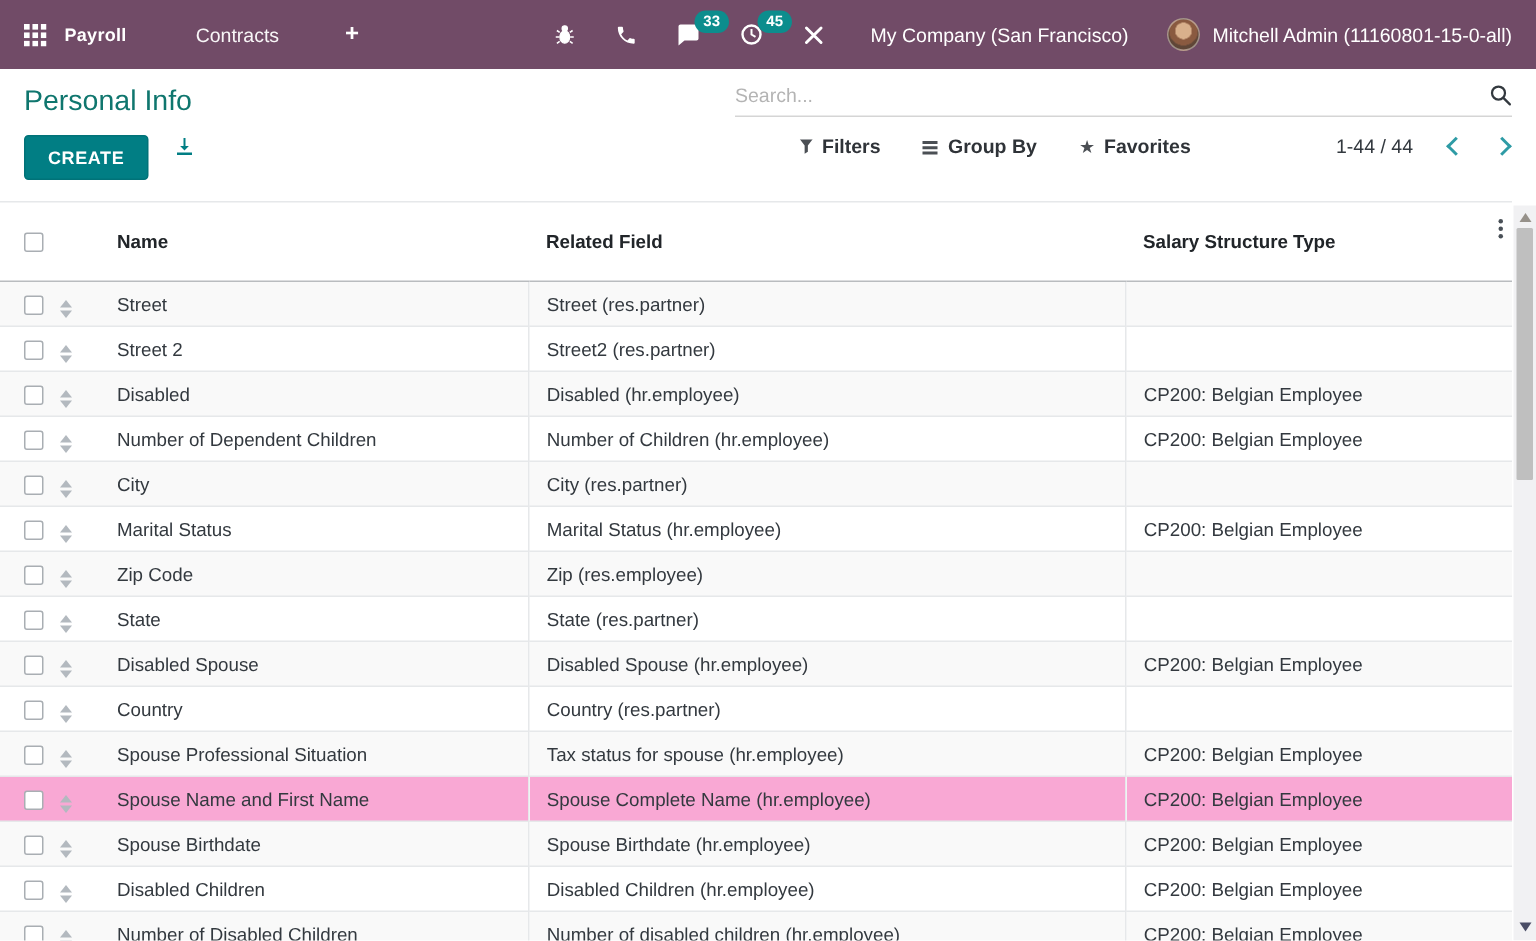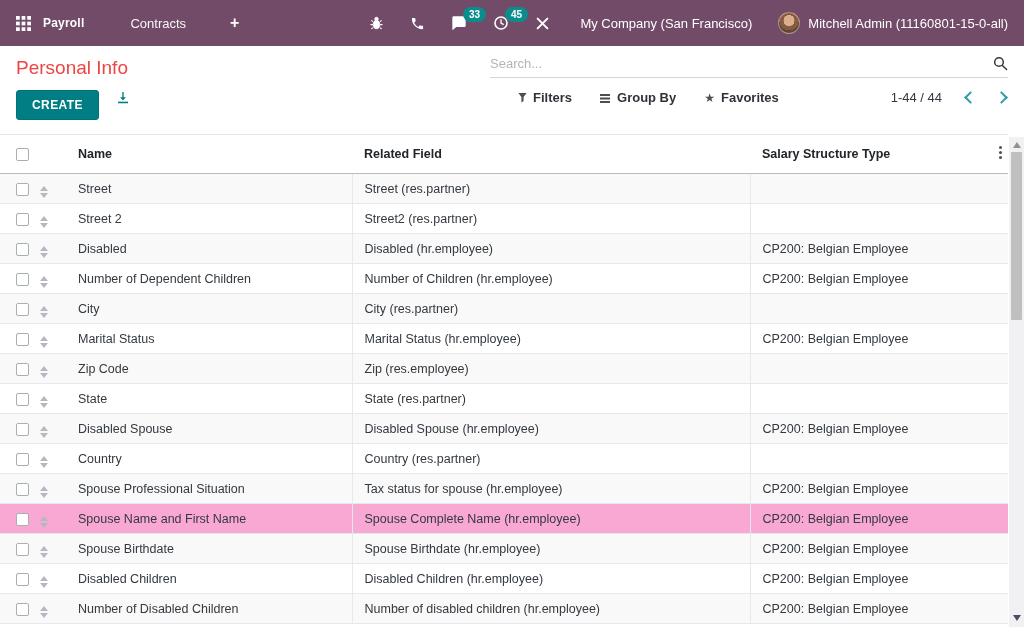--- a/index.html
+++ b/index.html
@@ -19,48 +19,48 @@
            padding:1.5px 5.5px; border-radius:9px; line-height:1.2; }
   .nav-company { font-size:13px; margin-left:30px; cursor:pointer; white-space:nowrap; }
   .nav-user { display:flex; align-items:center; margin-left:26px; cursor:pointer; }
   .avatar { width:22px; height:22px; border-radius:50%; margin-right:8px;
             background:radial-gradient(circle at 50% 38%, #d9b08c 0 34%, #8a5a40 35% 60%, #5f4637 61% 100%);
             border:1px solid rgba(255,255,255,.4); }
   .nav-username { font-size:13px; white-space:nowrap; }
 
   
   .view-header { position:relative; height:44px; padding:0 16px; display:flex; align-items:center; }
-  .view-title { font-size:19px; color:#ef4444; font-weight:400; }
+  .view-title { font-size:19px; color:#0f766e; font-weight:400; }
   .search-box { position:absolute; right:16px; top:10px; width:518px; display:flex; align-items:center;
                 border-bottom:1px solid #d5d5d5; padding-bottom:6px; }
   .search-box input { flex:1; border:0; outline:0; font-size:13px; font-family:inherit; color:#33393f; background:transparent; }
   .search-box input::placeholder { color:#b4b4b4; }
 
   
   .controls { position:relative; height:44px; padding:0 16px; display:flex; align-items:flex-start; }
   .btn-create { background:#017e84; color:#fff; border:1px solid #017278; font-size:12px; font-weight:bold;
                 letter-spacing:.4px; padding:7px 15px; border-radius:3px; cursor:pointer; font-family:inherit; }
   .export-ic { margin-left:16px; color:#017e84; display:flex; align-items:center; cursor:pointer; }
-  .filter-group { position:absolute; left:518px; display:flex; align-items:center; }
+  .filter-group { position:absolute; left:533px; display:flex; align-items:center; }
   .ctl { display:flex; align-items:center; font-size:13px; color:#2f3338; font-weight:bold; cursor:pointer; margin-right:28px; }
   .funnel { width:9px; height:10px; background:#4b4f54; margin-right:6px;
             clip-path:polygon(0 0,100% 0,62% 45%,62% 86%,38% 100%,38% 45%); }
   .bars { width:10px; height:2px; background:#4b4f54; box-shadow:0 3.5px 0 #4b4f54,0 7px 0 #4b4f54;
           margin-right:7px; margin-top:-6px; }
   .star-ic { font-size:12px; color:#4b4f54; margin-right:6px; }
   .pager { position:absolute; right:18px; display:flex; align-items:center; }
   .pager-text { font-size:13px; color:#33393f; }
   .chev { width:9px; height:9px; border-style:solid; border-color:#2e9ba5; cursor:pointer; }
   .chev-left { margin-left:24px; border-width:0 0 2.5px 2.5px; transform:rotate(45deg); }
   .chev-right { margin-left:22px; border-width:2.5px 2.5px 0 0; transform:rotate(45deg); }
 
   
   .table-wrap { position:relative; }
   table { width:1008px; border-collapse:collapse; table-layout:fixed; }
-  thead th { height:39px; text-align:left; font-size:12.5px; color:#212529; font-weight:bold;
+  thead th { height:53px; text-align:left; font-size:12.5px; color:#212529; font-weight:bold;
              border-top:1px solid #e6e8ea; border-bottom:1px solid #b9bcbf; background:#fff; padding:0; }
   th.h-name, th.h-rel, th.h-sal { padding-left:12px; }
   tbody td { height:30px; font-size:12.5px; color:#33393f; border-bottom:1px solid #e6e8ea; padding:0;
              white-space:nowrap; overflow:hidden; }
   td.c-name, td.c-rel, td.c-sal { padding-left:12px; }
   td.c-name, td.c-rel { border-right:1px solid #e6e8ea; }
   tbody tr:nth-child(odd) td { background:#f9f9f9; }
   tbody tr:nth-child(even) td { background:#fff; }
   tbody tr.hl td { background:#f9a8d4; }
   .c-sel { padding-left:16px; }

